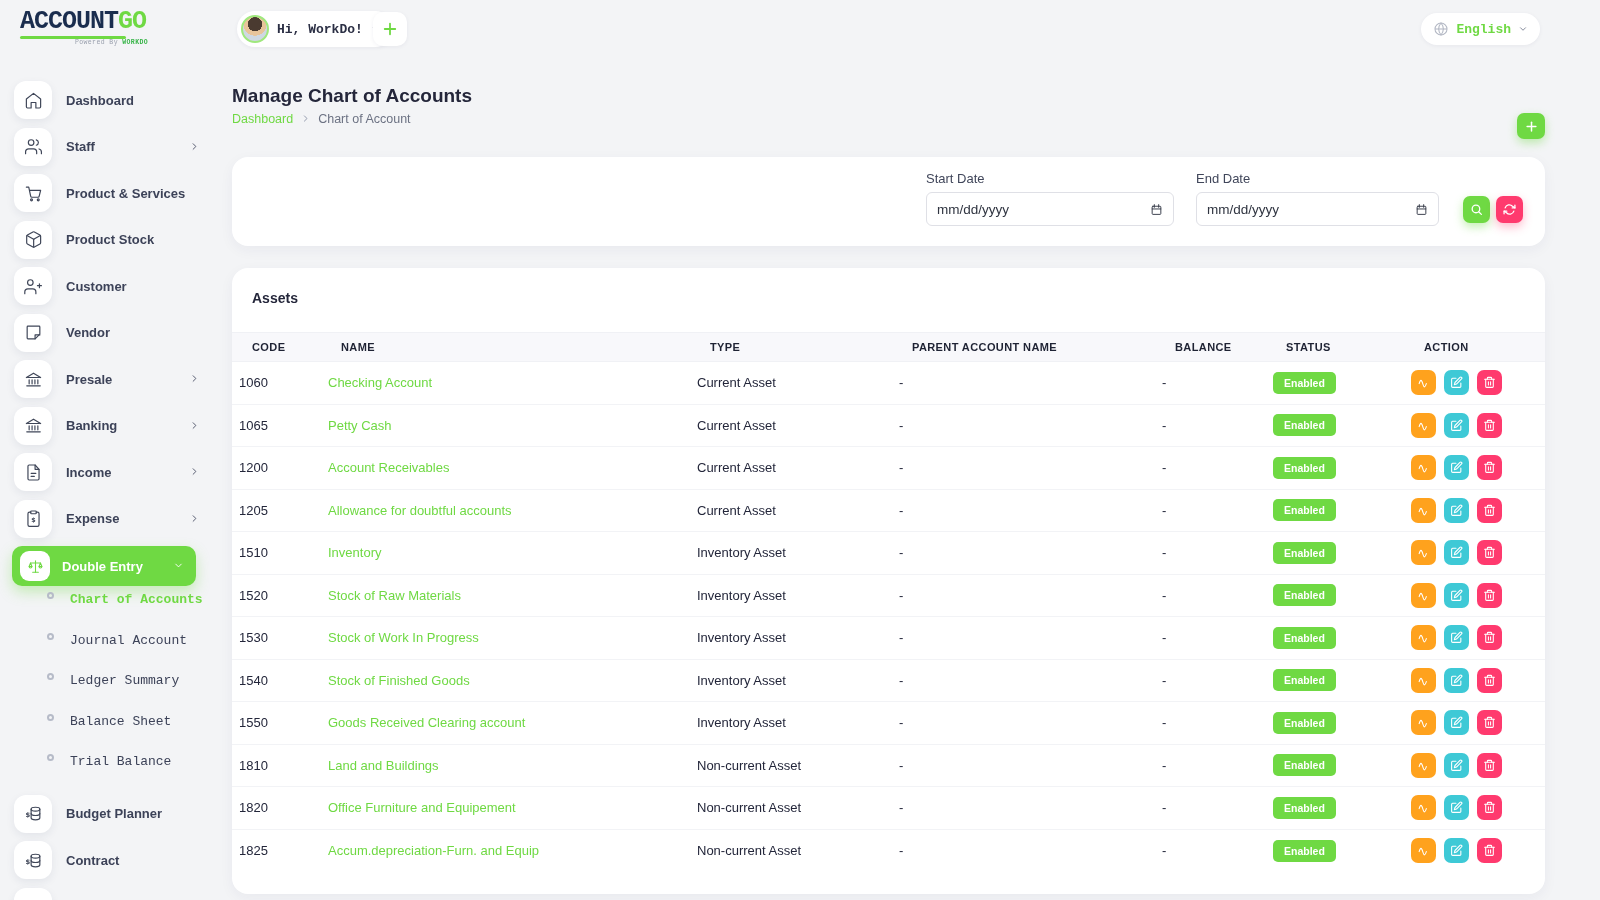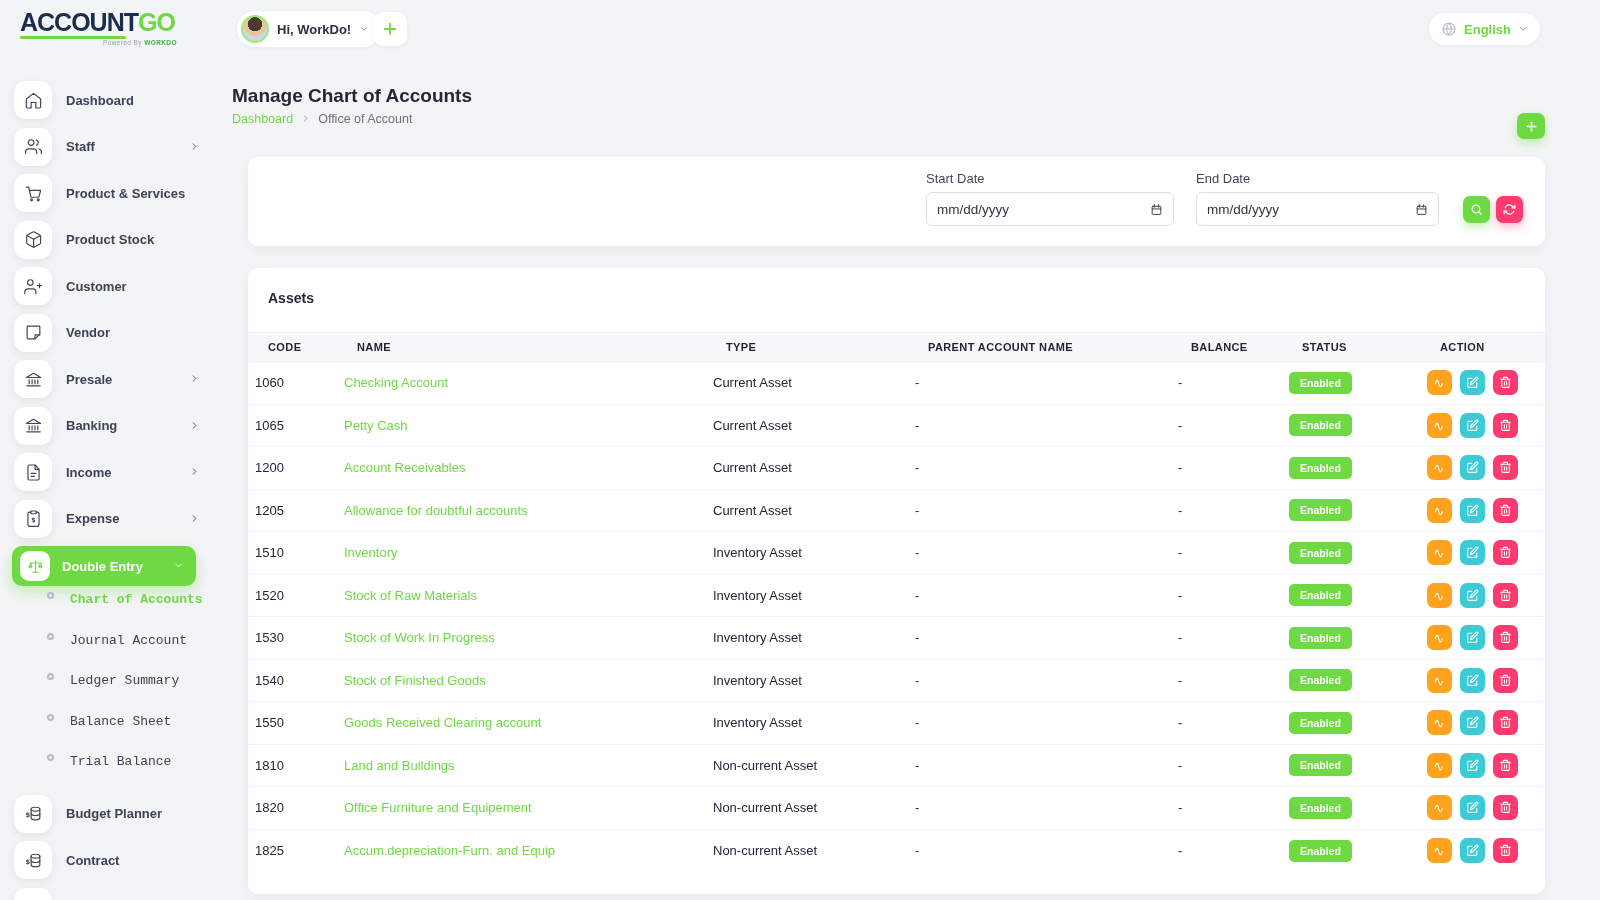--- a/index.html
+++ b/index.html
@@ -1,20 +1,20 @@
 <!DOCTYPE html>
 <html><head>
 <meta charset="utf-8">
 <style>
   * { margin:0; padding:0; box-sizing:border-box; }
   html,body { width:1600px; height:900px; overflow:hidden; }
   body { background:#f3f4f6; font-family:"Liberation Sans", sans-serif; color:#23263a; position:relative; }
 
   
-  .topbar { position:absolute; top:0; left:0; width:1600px; height:58px; }
+  .topbar { position:absolute; top:0; left:0; width:1600px; height:58px;font-family:Liberation Mono, monospace; }
   .logo { position:absolute; left:20px; top:9px; cursor:pointer; }
   .logo-text { font-size:25px; font-weight:800; letter-spacing:-1px; line-height:26px; }
   .logo-a { color:#1a2d4e; } .logo-b { color:#6fd943; }
   .logo-bar { width:106px; height:3px; background:#6fd943; border-radius:2px; margin-top:1px; }
   .logo-tag { position:absolute; right:-2px; bottom:-7px; font-size:6.5px; color:#9aa0ae; letter-spacing:.4px; white-space:nowrap; }
   .logo-tag b { color:#39b54a; }
 
   .pill { background:#fff; box-shadow:0 1px 4px rgba(30,40,80,.06); display:flex; align-items:center; cursor:pointer; }
   .workspace { position:absolute; left:237px; top:11px; height:36px; border-radius:18px; padding:0 12px 0 4px; gap:8px; }
   .avatar { width:28px; height:28px; border-radius:50%; border:2px solid #9fe87d;
@@ -59,21 +59,21 @@
   .page-title { font-size:19px; font-weight:700; color:#24263a; line-height:24px; }
   .breadcrumb { display:flex; align-items:center; gap:8px; margin-top:4px; font-size:12.5px; }
   .bc-home { color:#6fd943; cursor:pointer; }
   .bc-sep svg { width:9px; height:9px; stroke:#8a92a6; fill:none; stroke-width:2.4; stroke-linecap:round; stroke-linejoin:round; }
   .bc-cur { color:#6c7283; }
   .page-add { position:absolute; right:0; top:29px; width:28px; height:26px; border-radius:7px; background:#6fd943;
               border:none; display:flex; align-items:center; justify-content:center; cursor:pointer;
               box-shadow:0 4px 10px rgba(111,217,67,.4); }
   .page-add svg { width:15px; height:15px; stroke:#fff; stroke-width:2.4; stroke-linecap:round; }
 
-  .card { background:#fff; border-radius:10px; box-shadow:0 4px 14px rgba(35,46,90,.05);margin-left:16px; }
+  .card { background:#fff; border-radius:16px; box-shadow:0 4px 14px rgba(35,46,90,.05); }
   .filter-card { margin-top:31px; height:89px; }
   .filter-row { display:flex; align-items:flex-end; justify-content:flex-end; padding:14px 22px 0 0; }
   .fgroup { display:flex; flex-direction:column; }
   .flabel { font-size:13px; color:#40465a; margin-bottom:6px; }
   .date-field { height:34px; border:1px solid #dfe0e6; border-radius:6px; background:#fff; display:flex;
                 align-items:center; justify-content:space-between; padding:0 10px; font-size:13.5px; color:#2f3440; cursor:text; }
   .w1 { width:248px; } .w2 { width:243px; }
   .date-field svg { width:13px; height:13px; stroke:#3a3f4c; fill:none; stroke-width:1.8; stroke-linecap:round; }
   .g2 { margin-left:22px; }
   .fbtn { width:27px; height:27px; border:none; border-radius:7px; display:flex; align-items:center; justify-content:center;
@@ -336,21 +336,21 @@
 
 <main class="main">
 
   <div class="page-head">
     <h1 class="page-title">Manage Chart of Accounts</h1>
     <div class="breadcrumb">
       <span class="bc-home">Dashboard</span>
       <span class="bc-sep"><svg viewBox="0 0 24 24">
             <polyline points="9 5 16 12 9 19"></polyline>
           </svg></span>
-      <span class="bc-cur">Office of Account</span>
+      <span class="bc-cur">Chart of Account</span>
     </div>
     <button class="page-add">
       <svg viewBox="0 0 24 24" fill="none">
           <line x1="12" y1="5" x2="12" y2="19"></line>
           <line x1="5" y1="12" x2="19" y2="12"></line>
         </svg>
     </button>
   </div>
 
   <section class="card filter-card">

